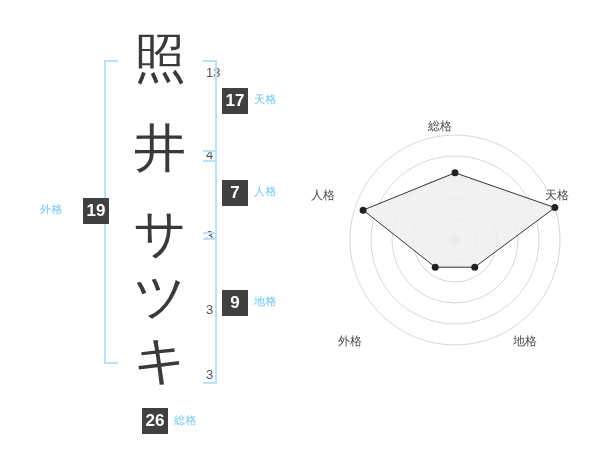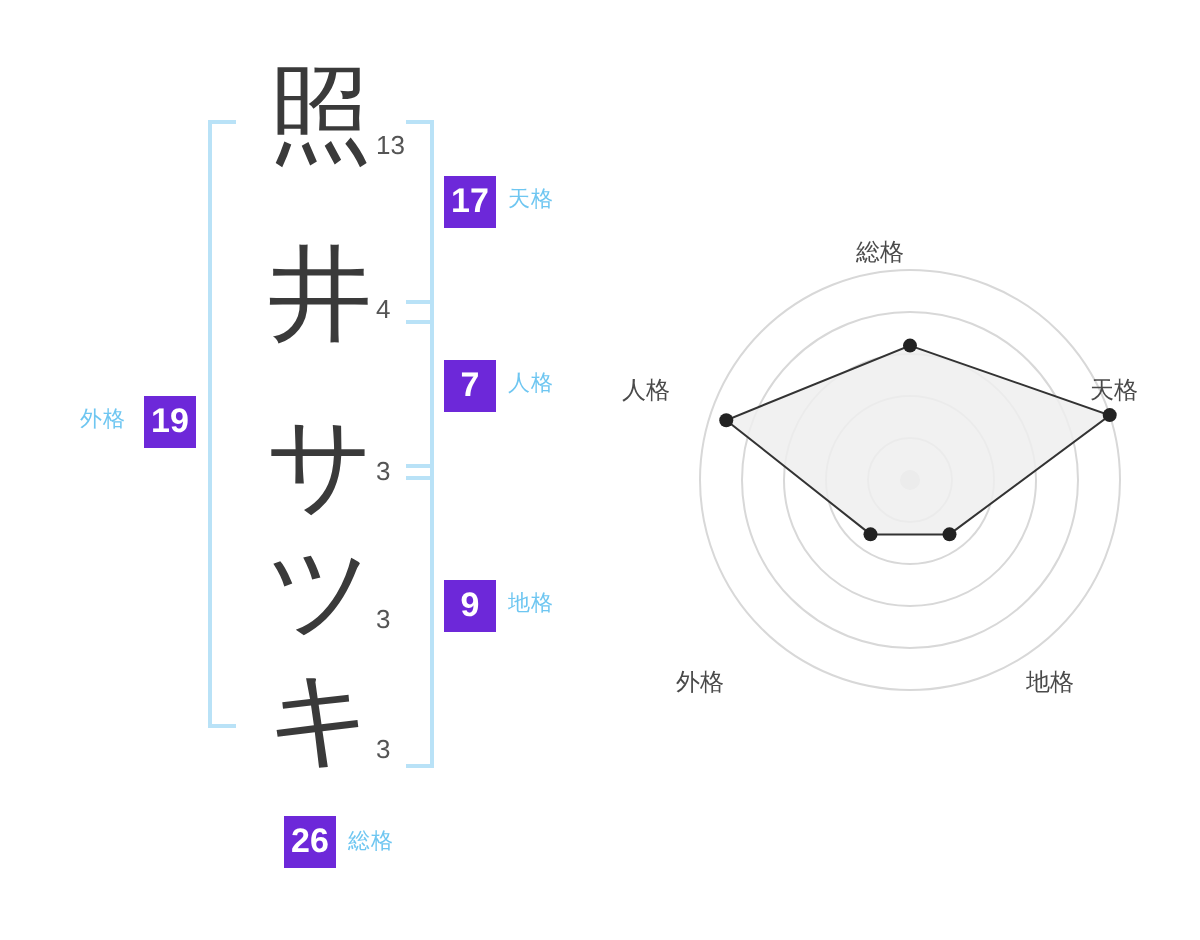--- a/index.html
+++ b/index.html
@@ -35,25 +35,26 @@
     line-height: 1;
     color: #3a3a3a;
     text-align: center;
     width: 60px;
   }
   .kanji-stroke {
     position: absolute;
     font-family: "Liberation Sans", sans-serif;
     font-size: 13px;
     color: #555555;
+    margin-left: 18px;
   }
 
   .badge {
     position: absolute;
-    background: #6d28d9;
+    background: #404040;
     color: #ffffff;
     font-size: 17px;
     font-weight: bold;
     width: 26px;
     height: 26px;
     line-height: 26px;
     text-align: center;
   }
   .badge-label {
     position: absolute;
@@ -92,21 +93,21 @@
 </style>
 </head>
 <body>
 
 <div id="root">
 
   <div class="name-panel">
 
     <div class="bracket-left" style="left:104px; top:60px; width:12px; height:300px;"></div>
 
-    <div class="badge" style="left:72px; top:198px;">19</div>
+    <div class="badge" style="left:83px; top:198px;">19</div>
     <div class="badge-label" style="left:40px; top:202px;">外格</div>
 
     <div class="kanji" style="left:130px; top:33px;">照</div>
     <div class="kanji-stroke" style="left:188px; top:65px;">13</div>
 
     <div class="kanji" style="left:130px; top:123px;">井</div>
     <div class="kanji-stroke" style="left:188px; top:147px;">4</div>
 
     <div class="kanji" style="left:130px; top:208px;">サ</div>
     <div class="kanji-stroke" style="left:188px; top:228px;">3</div>

